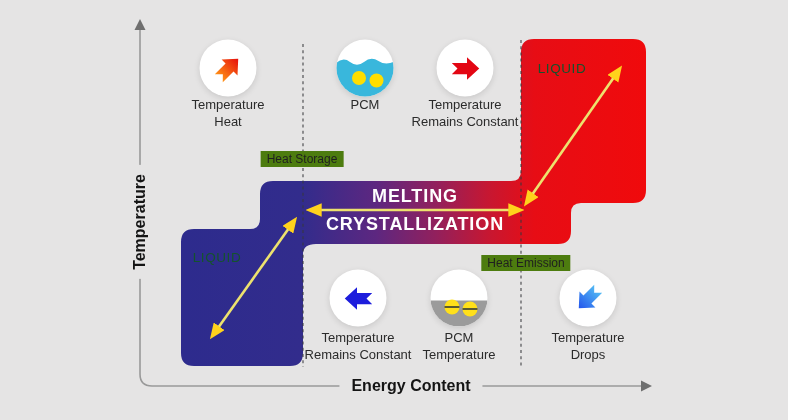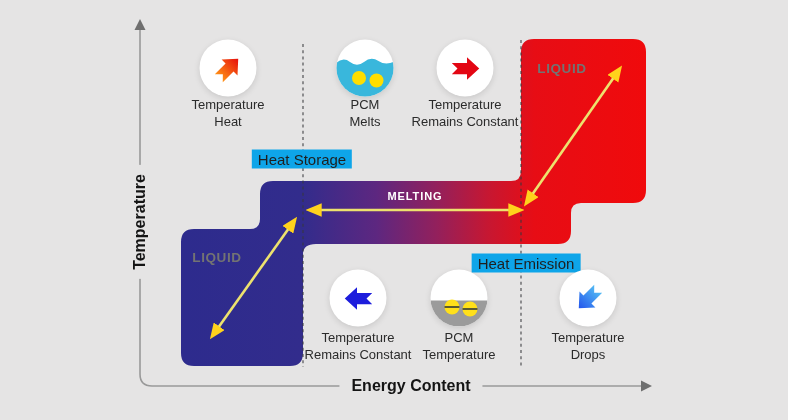--- a/index.html
+++ b/index.html
@@ -1,22 +1,22 @@
 <!DOCTYPE html>
 <html><head>
 <meta charset="utf-8">
 <style>
   html,body{margin:0;padding:0;}
   body{font-family:"Liberation Sans","DejaVu Sans",sans-serif;}
   #stage{position:relative;width:788px;height:420px;background:#E5E4E4;overflow:hidden;}
   #diagram-svg{position:absolute;left:0;top:0;}
   .abs{position:absolute;transform:translate(-50%,-50%);white-space:nowrap;}
-  .phase-label{color:#737373;font-weight:700;font-size:13.5px;letter-spacing:.6px;}
-  .band-label{color:#fff;font-weight:700;font-size:11px;letter-spacing:.9px;}
-  .marker-label{color:#1f1f1f;font-size:15px;background:#0ea5e9;padding:1px 6px;}
+  .phase-label{color:#14532d;font-weight:400;font-size:13.5px;letter-spacing:.6px;}
+  .band-label{color:#fff;font-weight:700;font-size:18px;letter-spacing:.9px;}
+  .marker-label{color:#1f1f1f;font-size:12px;background:#4d7c0f;padding:1px 6px;}
   .axis-label{color:#141414;font-weight:700;font-size:16px;background:#E5E4E4;}
   #y-axis-label{transform:translate(-50%,-50%) rotate(-90deg);padding:3px 9px;}
   #x-axis-label{padding:2px 12px;text-align:center;}
   .icon-circle{position:absolute;width:57px;height:57px;border-radius:50%;background:#fff;
     box-shadow:0 2px 6px rgba(0,0,0,.12);transform:translate(-50%,-50%);
     display:flex;align-items:center;justify-content:center;overflow:hidden;}
   .caption{position:absolute;transform:translateX(-50%);width:170px;text-align:center;
     color:#2b2b2b;font-size:13px;line-height:17px;}
 </style>
 </head>
@@ -62,20 +62,21 @@
       <line x1="527" y1="202" x2="619" y2="70" marker-start="url(#yhead-start)" marker-end="url(#yhead)"></line>
     </g>
   </svg>
 
   <div class="abs axis-label" id="y-axis-label" style="left:140px;top:222px;">Temperature</div>
   <div class="abs axis-label" id="x-axis-label" style="left:411px;top:386px;">Energy Content</div>
 
   <div class="abs phase-label" style="left:217px;top:257px;">LIQUID</div>
   <div class="abs phase-label" style="left:562px;top:68px;">LIQUID</div>
   <div class="abs band-label" style="left:415px;top:196px;">MELTING</div>
+  <div class="abs band-label" style="left:415px;top:224px;">CRYSTALLIZATION</div>
 
   <div class="abs marker-label" style="left:302px;top:159px;">Heat Storage</div>
   <div class="abs marker-label" style="left:526px;top:263px;">Heat Emission</div>
 
   <div class="icon-circle" style="left:228px;top:68px;">
     <svg width="30" height="30" viewBox="0 0 24 24">
       <defs>
           <linearGradient id="g-rise" x1="0" y1="0" x2="1" y2="0">
         <stop offset="0" stop-color="#FF9416"></stop>
             <stop offset="1" stop-color="#E60F0C"></stop>
@@ -96,21 +97,20 @@
       <path d="M1,7.5 H13.2 V3 L23,12 L13.2,21 V16.5 H1 L5.6,12 Z" fill="#E30613"></path>
     </svg>
   </div>
 
   <div class="caption" style="left:228px;top:96px;">
     <div>Temperature</div>
     <div>Heat</div>
   </div>
   <div class="caption" style="left:365px;top:96px;">
     <div>PCM</div>
-    <div>Melts</div>
   </div>
   <div class="caption" style="left:465px;top:96px;">
     <div>Temperature</div>
     <div>Remains Constant</div>
   </div>
 
   <div class="icon-circle" style="left:358px;top:298px;">
     <svg width="30" height="30" viewBox="0 0 24 24">
       <path d="M1,7.5 H13.2 V3 L23,12 L13.2,21 V16.5 H1 L5.6,12 Z" transform="rotate(180 12 12)" fill="#1D1DDC"></path>
     </svg>

